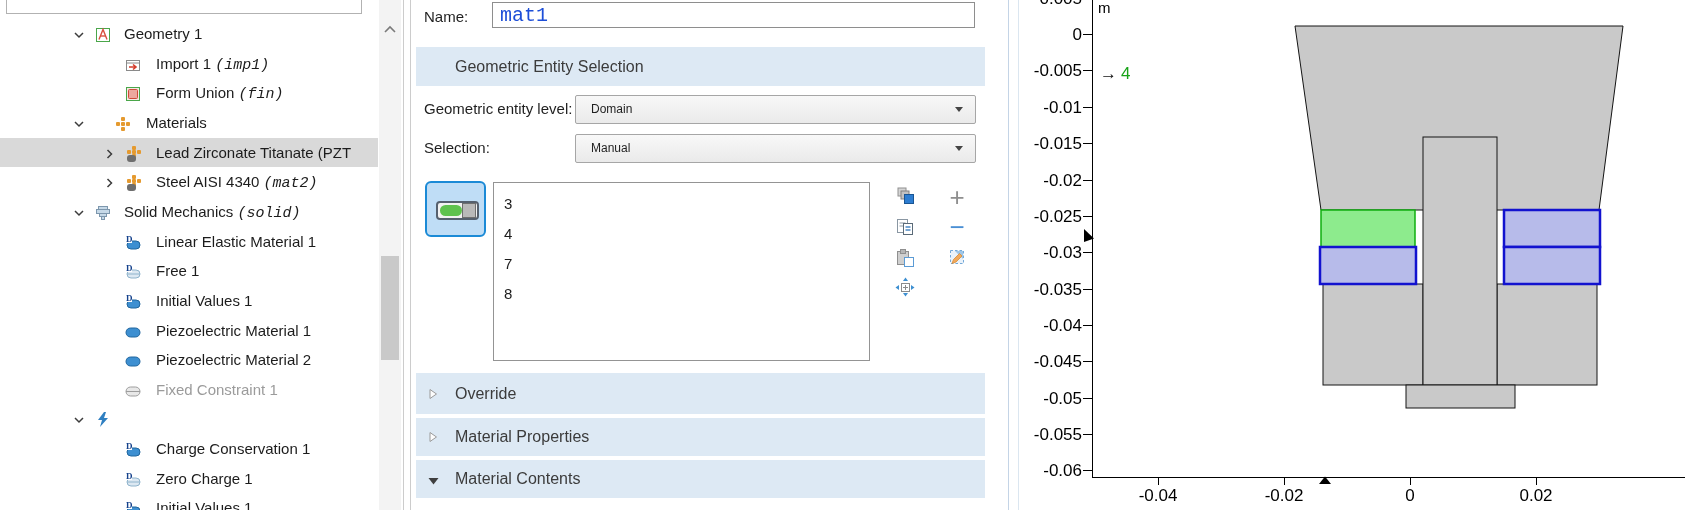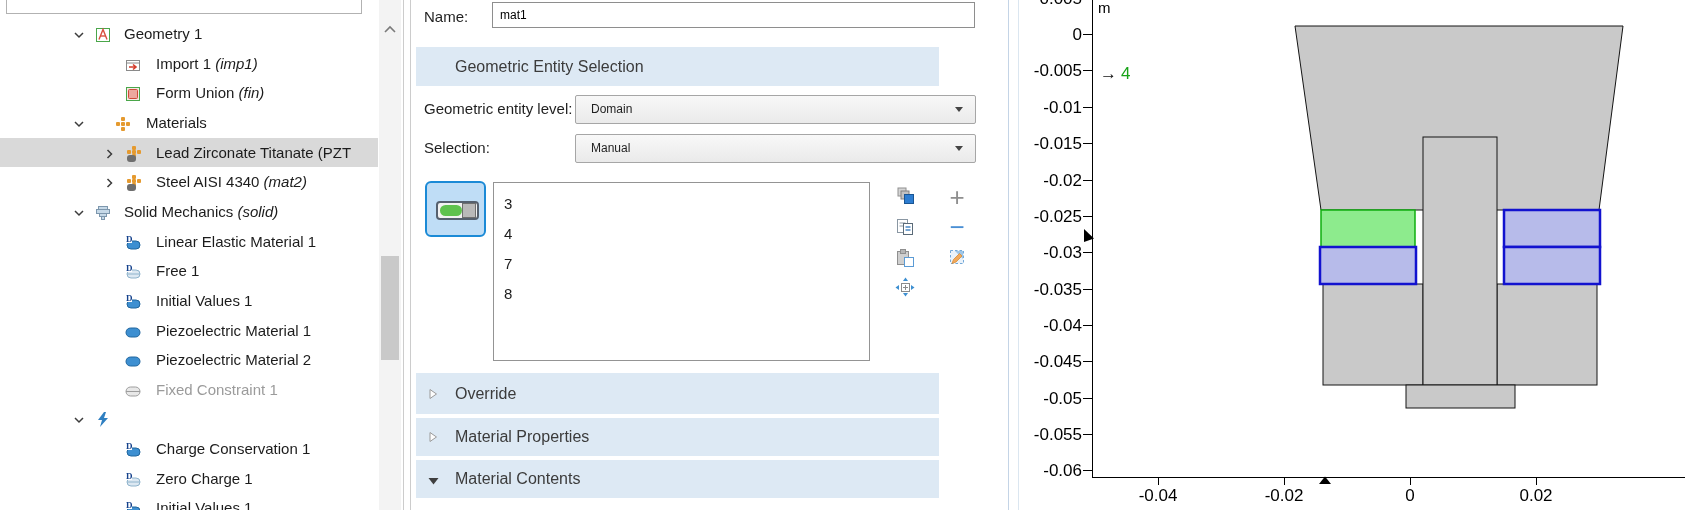--- a/index.html
+++ b/index.html
@@ -6,32 +6,32 @@
     font-family:"Liberation Sans",sans-serif;-webkit-font-smoothing:antialiased;}
   #app{position:absolute;left:0;top:0;width:1685px;height:510px;overflow:hidden;}
   
   #tree-panel{position:absolute;left:0;top:0;width:378px;height:510px;background:#fff;overflow:hidden;}
   #tree-topbox{position:absolute;left:6px;top:-9px;width:354px;height:21px;border:1px solid #b2b2b2;background:#fff;}
   .trow{position:absolute;left:0;width:378px;height:29px;line-height:29px;font-size:15px;color:#1c1c1c;white-space:nowrap;}
   .trow.sel{background:#d9d9d9;}
   .trow.dis .tlabel{color:#9b9b9b;}
   .tchev,.ticon{position:absolute;top:5px;width:18px;height:18px;}
   .tlabel{position:absolute;top:0;}
-  .tlabel i{font-style:italic;}
+  .tlabel i{font-style:italic;font-family:Liberation Mono, monospace;}
   
   #tree-scroll{position:absolute;left:379px;top:0;width:22px;height:510px;background:#f3f3f3;}
   #tree-scroll-up{position:absolute;left:1px;top:20px;width:20px;height:20px;}
   #tree-scroll-thumb{position:absolute;left:2px;top:256px;width:18px;height:104px;background:#c9c9c9;}
   .vdiv{position:absolute;top:0;width:1px;height:510px;background:#cccccc;}
   
   #settings-panel{position:absolute;left:412px;top:0;width:573px;height:510px;background:#fff;overflow:hidden;}
   .slabel{position:absolute;font-size:15px;color:#1f1f1f;line-height:27px;height:27px;}
   #name-input{position:absolute;left:80px;top:2px;width:483px;height:26px;border:1px solid #8e8e8e;
-    font-family:Liberation Sans, sans-serif;font-size:12px;padding:0 4px 0 7px;color:#000000;background:#fff;box-sizing:border-box;}
-  .sheader{position:absolute;left:4px;width:523px;background:#dde9f4;}
+    font-family:Liberation Mono, monospace;font-size:20px;padding:0 4px 0 7px;color:#1d4ed8;background:#fff;box-sizing:border-box;}
+  .sheader{position:absolute;left:4px;width:569px;background:#dde9f4;}
   .shtext{position:absolute;left:39px;top:0;font-size:16px;color:#3b3b3b;}
   .shtri{position:absolute;left:11px;}
   .combo{position:absolute;left:163px;width:399px;height:27px;border:1px solid #a6a6a6;border-radius:2px;
     background:linear-gradient(#f8f8f8,#eaeaea);}
   .combo .cval{position:absolute;left:15px;top:0;line-height:26px;font-size:12px;color:#1f1f1f;}
   .combo .carrow{position:absolute;right:12px;top:11px;width:0;height:0;
     border-left:4.5px solid transparent;border-right:4.5px solid transparent;border-top:5.5px solid #444;}
   #active-toggle{position:absolute;left:13px;top:181px;width:61px;height:56px;border:2px solid #1b8ad6;
     border-radius:6px;background:#bfddf6;box-sizing:border-box;}
   #active-toggle .inner{position:absolute;left:9px;top:18px;width:43px;height:19px;border:2px solid #55606e;

